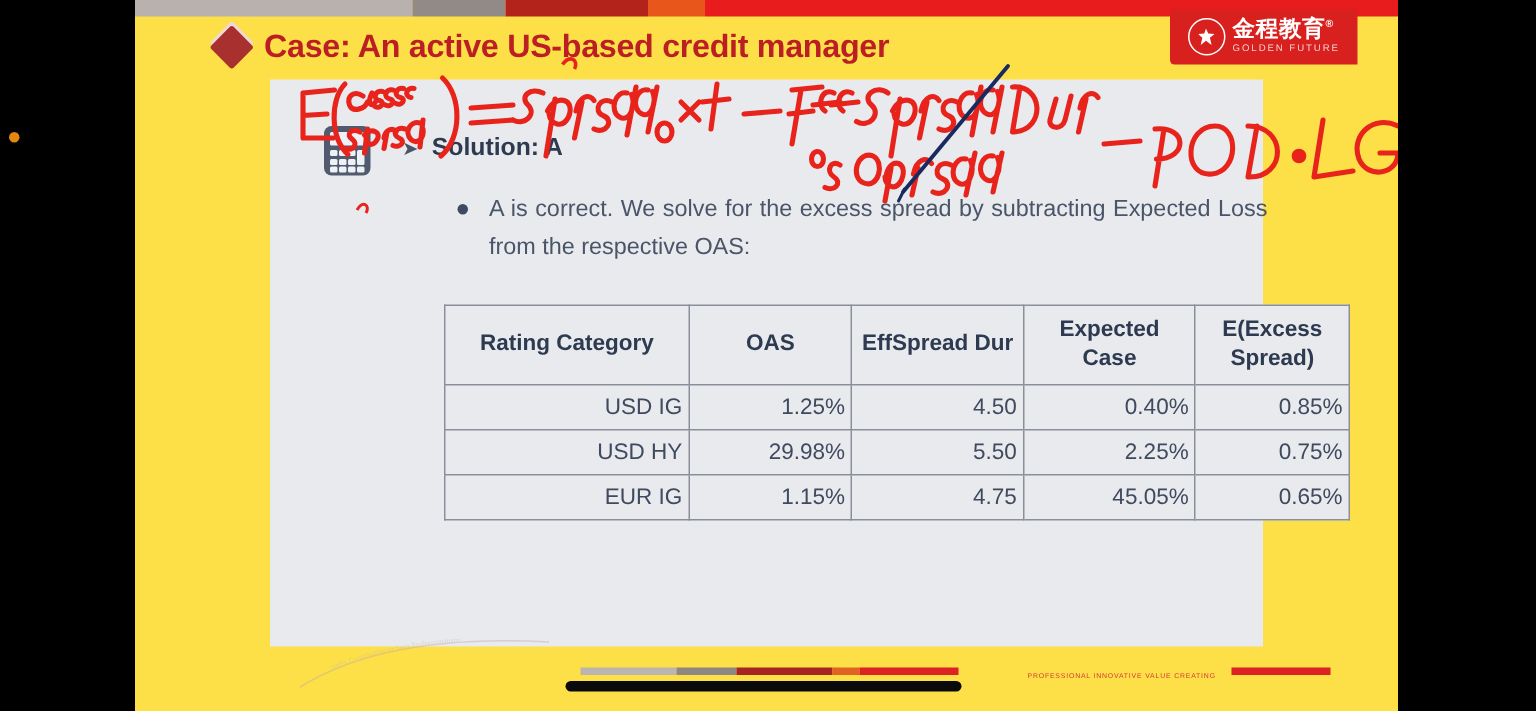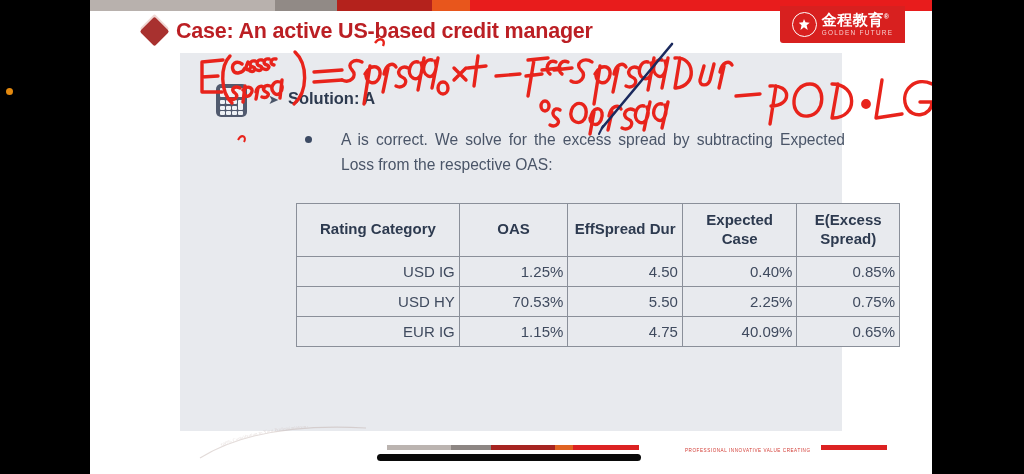--- a/index.html
+++ b/index.html
@@ -26,21 +26,21 @@
     width: 7px; height: 7px;
     border-radius: 50%;
     background: #e3890f;
   }
 
   
   #slide {
     position: absolute;
     left: 90px; top: 0;
     width: 842px; height: 474px;
-    background: #ffffff;
+    background: #fde047;
     overflow: hidden;
   }
 
   
   .top-bar {
     position: absolute;
     left: 0; top: 0;
     width: 842px; height: 11px;
     display: flex;
   }
@@ -177,21 +177,21 @@
     color: #2d3a4f;
     text-align: center;
   }
 
   
   .body-row {
     position: absolute;
     left: 125px; top: 74px;
     width: 540px;
     display: flex;
-    gap: 29px;
+    gap: 14px;
     justify-content: space-between;
   }
   .dot-bullet {
     width: 7px; height: 7px;
     border-radius: 50%;
     background: #3c4a63;
     flex: 0 0 auto;
     margin-top: 9px;
   }
   .body-text {
@@ -362,30 +362,30 @@
         <tbody>
           <tr>
             <td>USD IG</td>
             <td>1.25%</td>
             <td>4.50</td>
             <td>0.40%</td>
             <td>0.85%</td>
           </tr>
           <tr>
             <td>USD HY</td>
-            <td>70.53%</td>
+            <td>29.98%</td>
             <td>5.50</td>
             <td>2.25%</td>
             <td>0.75%</td>
           </tr>
           <tr>
             <td>EUR IG</td>
             <td>1.15%</td>
             <td>4.75</td>
-            <td>40.09%</td>
+            <td>45.05%</td>
             <td>0.65%</td>
           </tr>
         </tbody>
       </table>
     </div>
 
     <div class="footer-bar">
       <span class="fb-1"></span>
         <span class="fb-2"></span>
         <span class="fb-3"></span>

